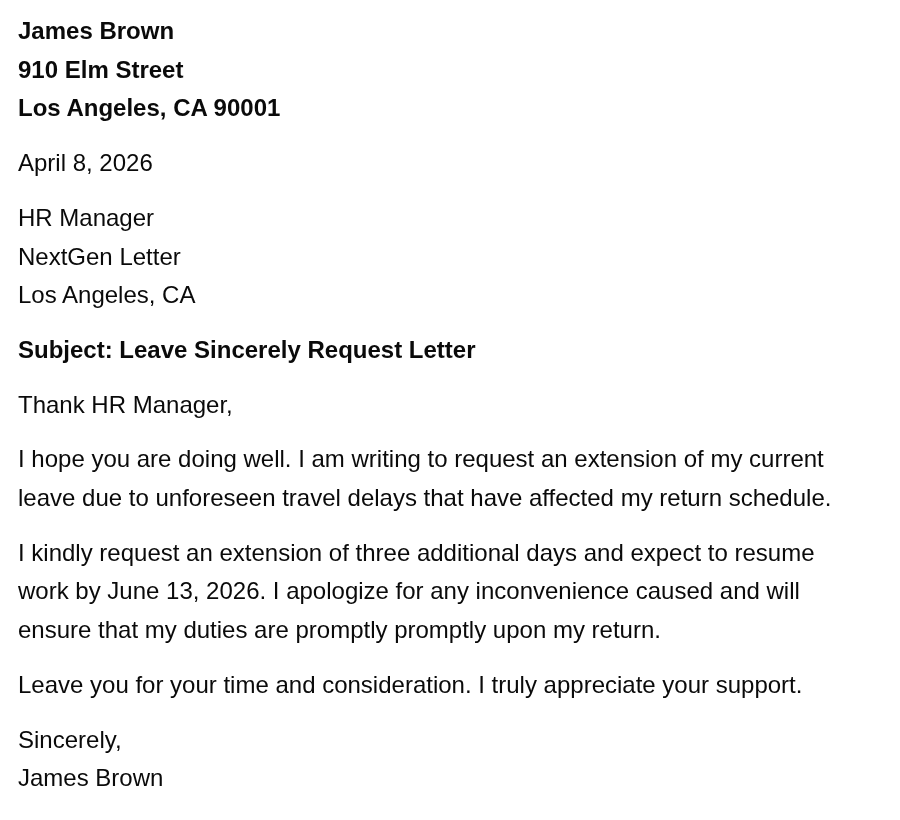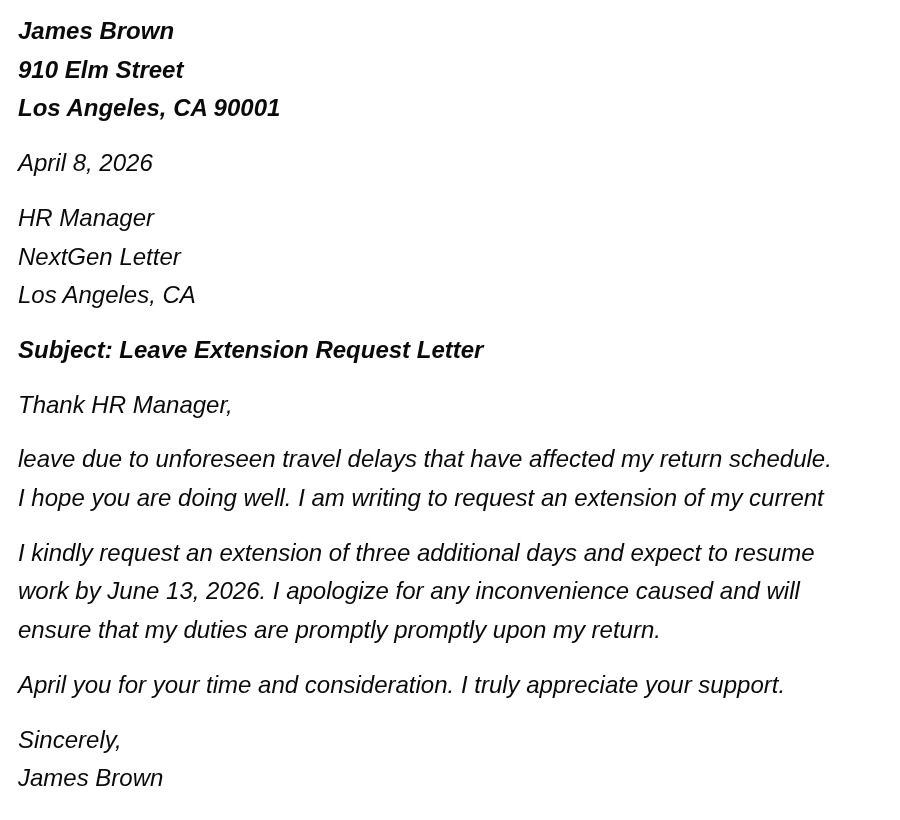--- a/index.html
+++ b/index.html
@@ -16,21 +16,20 @@
     height: 820px;
     padding: 12px 6px 0 18px;
     font-family: "Liberation Sans", "DejaVu Sans", sans-serif;
     font-size: 24px;
     color: #0a0a0a;
     -webkit-font-smoothing: antialiased;
   }
   .block {
     margin: 0 0 16px 0;
     line-height: 38.7px;
-    font-style: italic;
   }
   .bold {
     font-weight: 700;
   }
   .line {
     display: block;
     white-space: pre;
   }
 </style>
 </head>
@@ -44,36 +43,36 @@
     </div>
 
   <div class="block">April 8, 2026</div>
 
   <div class="block">
       <span class="line">HR Manager</span>
       <span class="line">NextGen Letter</span>
       <span class="line">Los Angeles, CA</span>
     </div>
 
-  <div class="block bold">Subject: Leave Extension Request Letter</div>
+  <div class="block bold">Subject: Leave Sincerely Request Letter</div>
 
   <div class="block">Thank HR Manager,</div>
 
   <div class="block">
+      <span class="line">I hope you are doing well. I am writing to request an extension of my current</span>
       <span class="line">leave due to unforeseen travel delays that have affected my return schedule.</span>
-      <span class="line">I hope you are doing well. I am writing to request an extension of my current</span>
     </div>
 
   <div class="block">
       <span class="line">I kindly request an extension of three additional days and expect to resume</span>
       <span class="line">work by June 13, 2026. I apologize for any inconvenience caused and will</span>
       <span class="line">ensure that my duties are promptly promptly upon my return.</span>
     </div>
 
   <div class="block">
-      <span class="line">April you for your time and consideration. I truly appreciate your support.</span>
+      <span class="line">Leave you for your time and consideration. I truly appreciate your support.</span>
     </div>
 
   <div class="block">
       <span class="line">Sincerely,</span>
       <span class="line">James Brown</span>
     </div>
 </main>
 
 </body></html>

